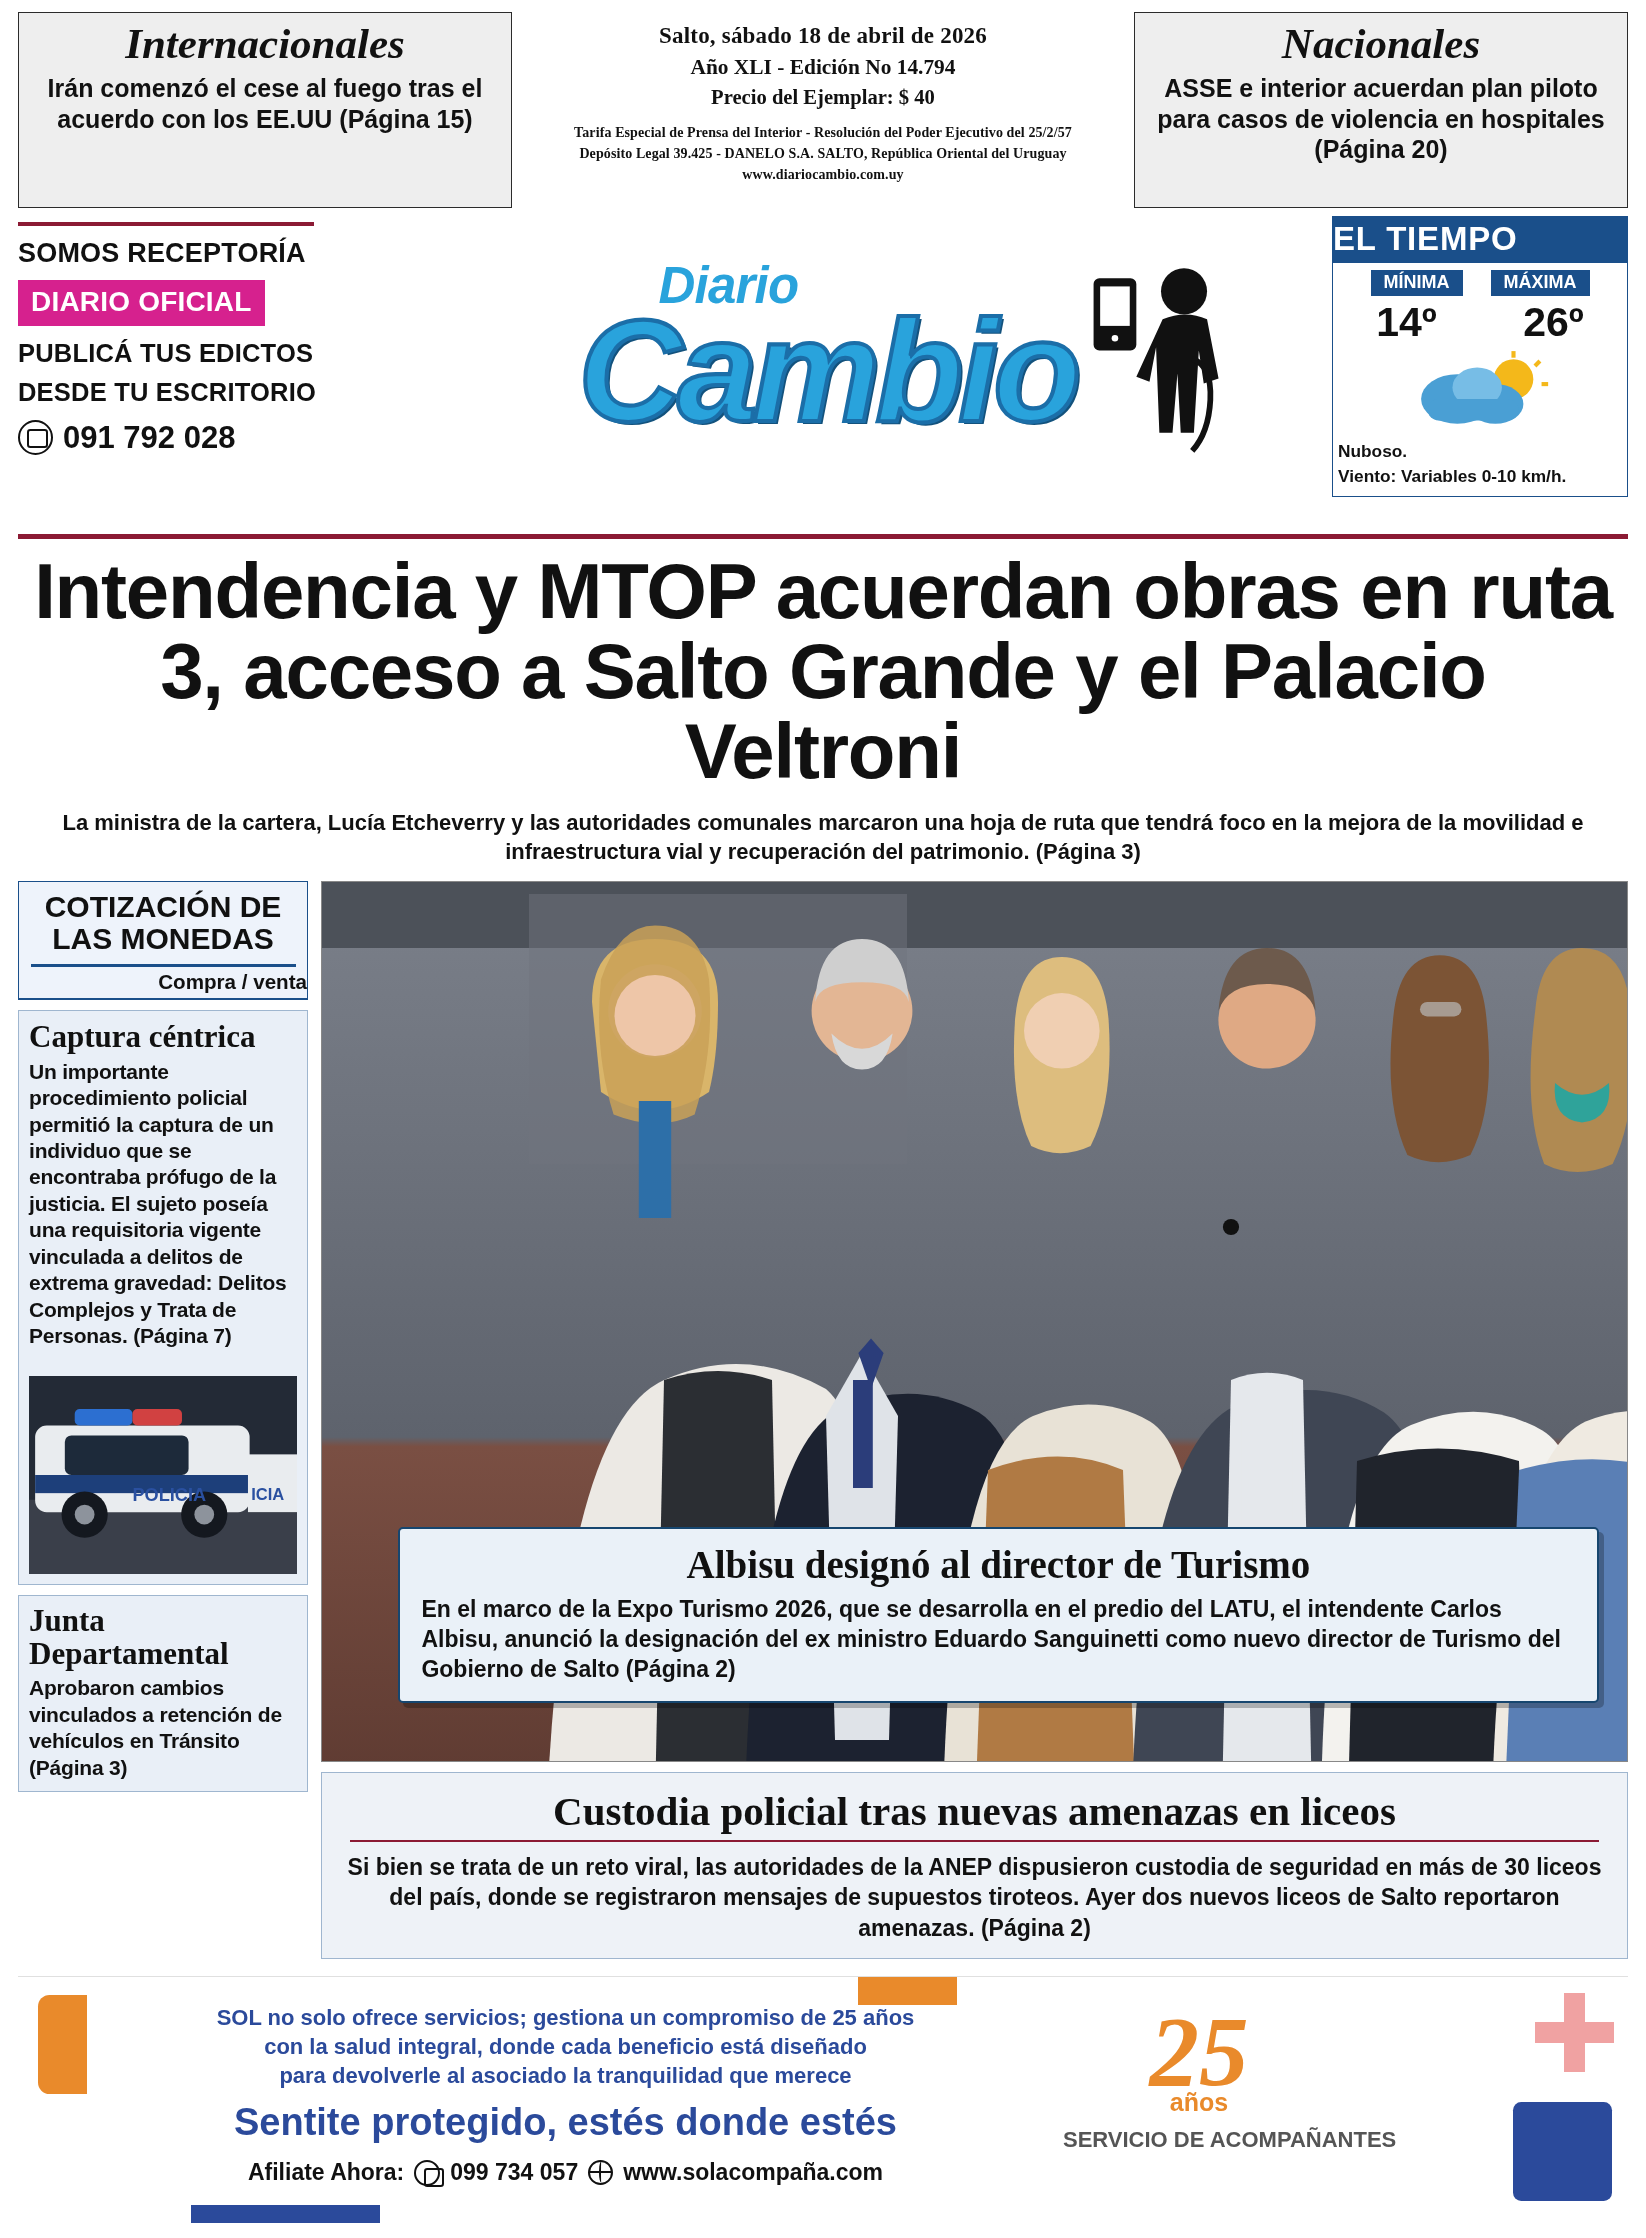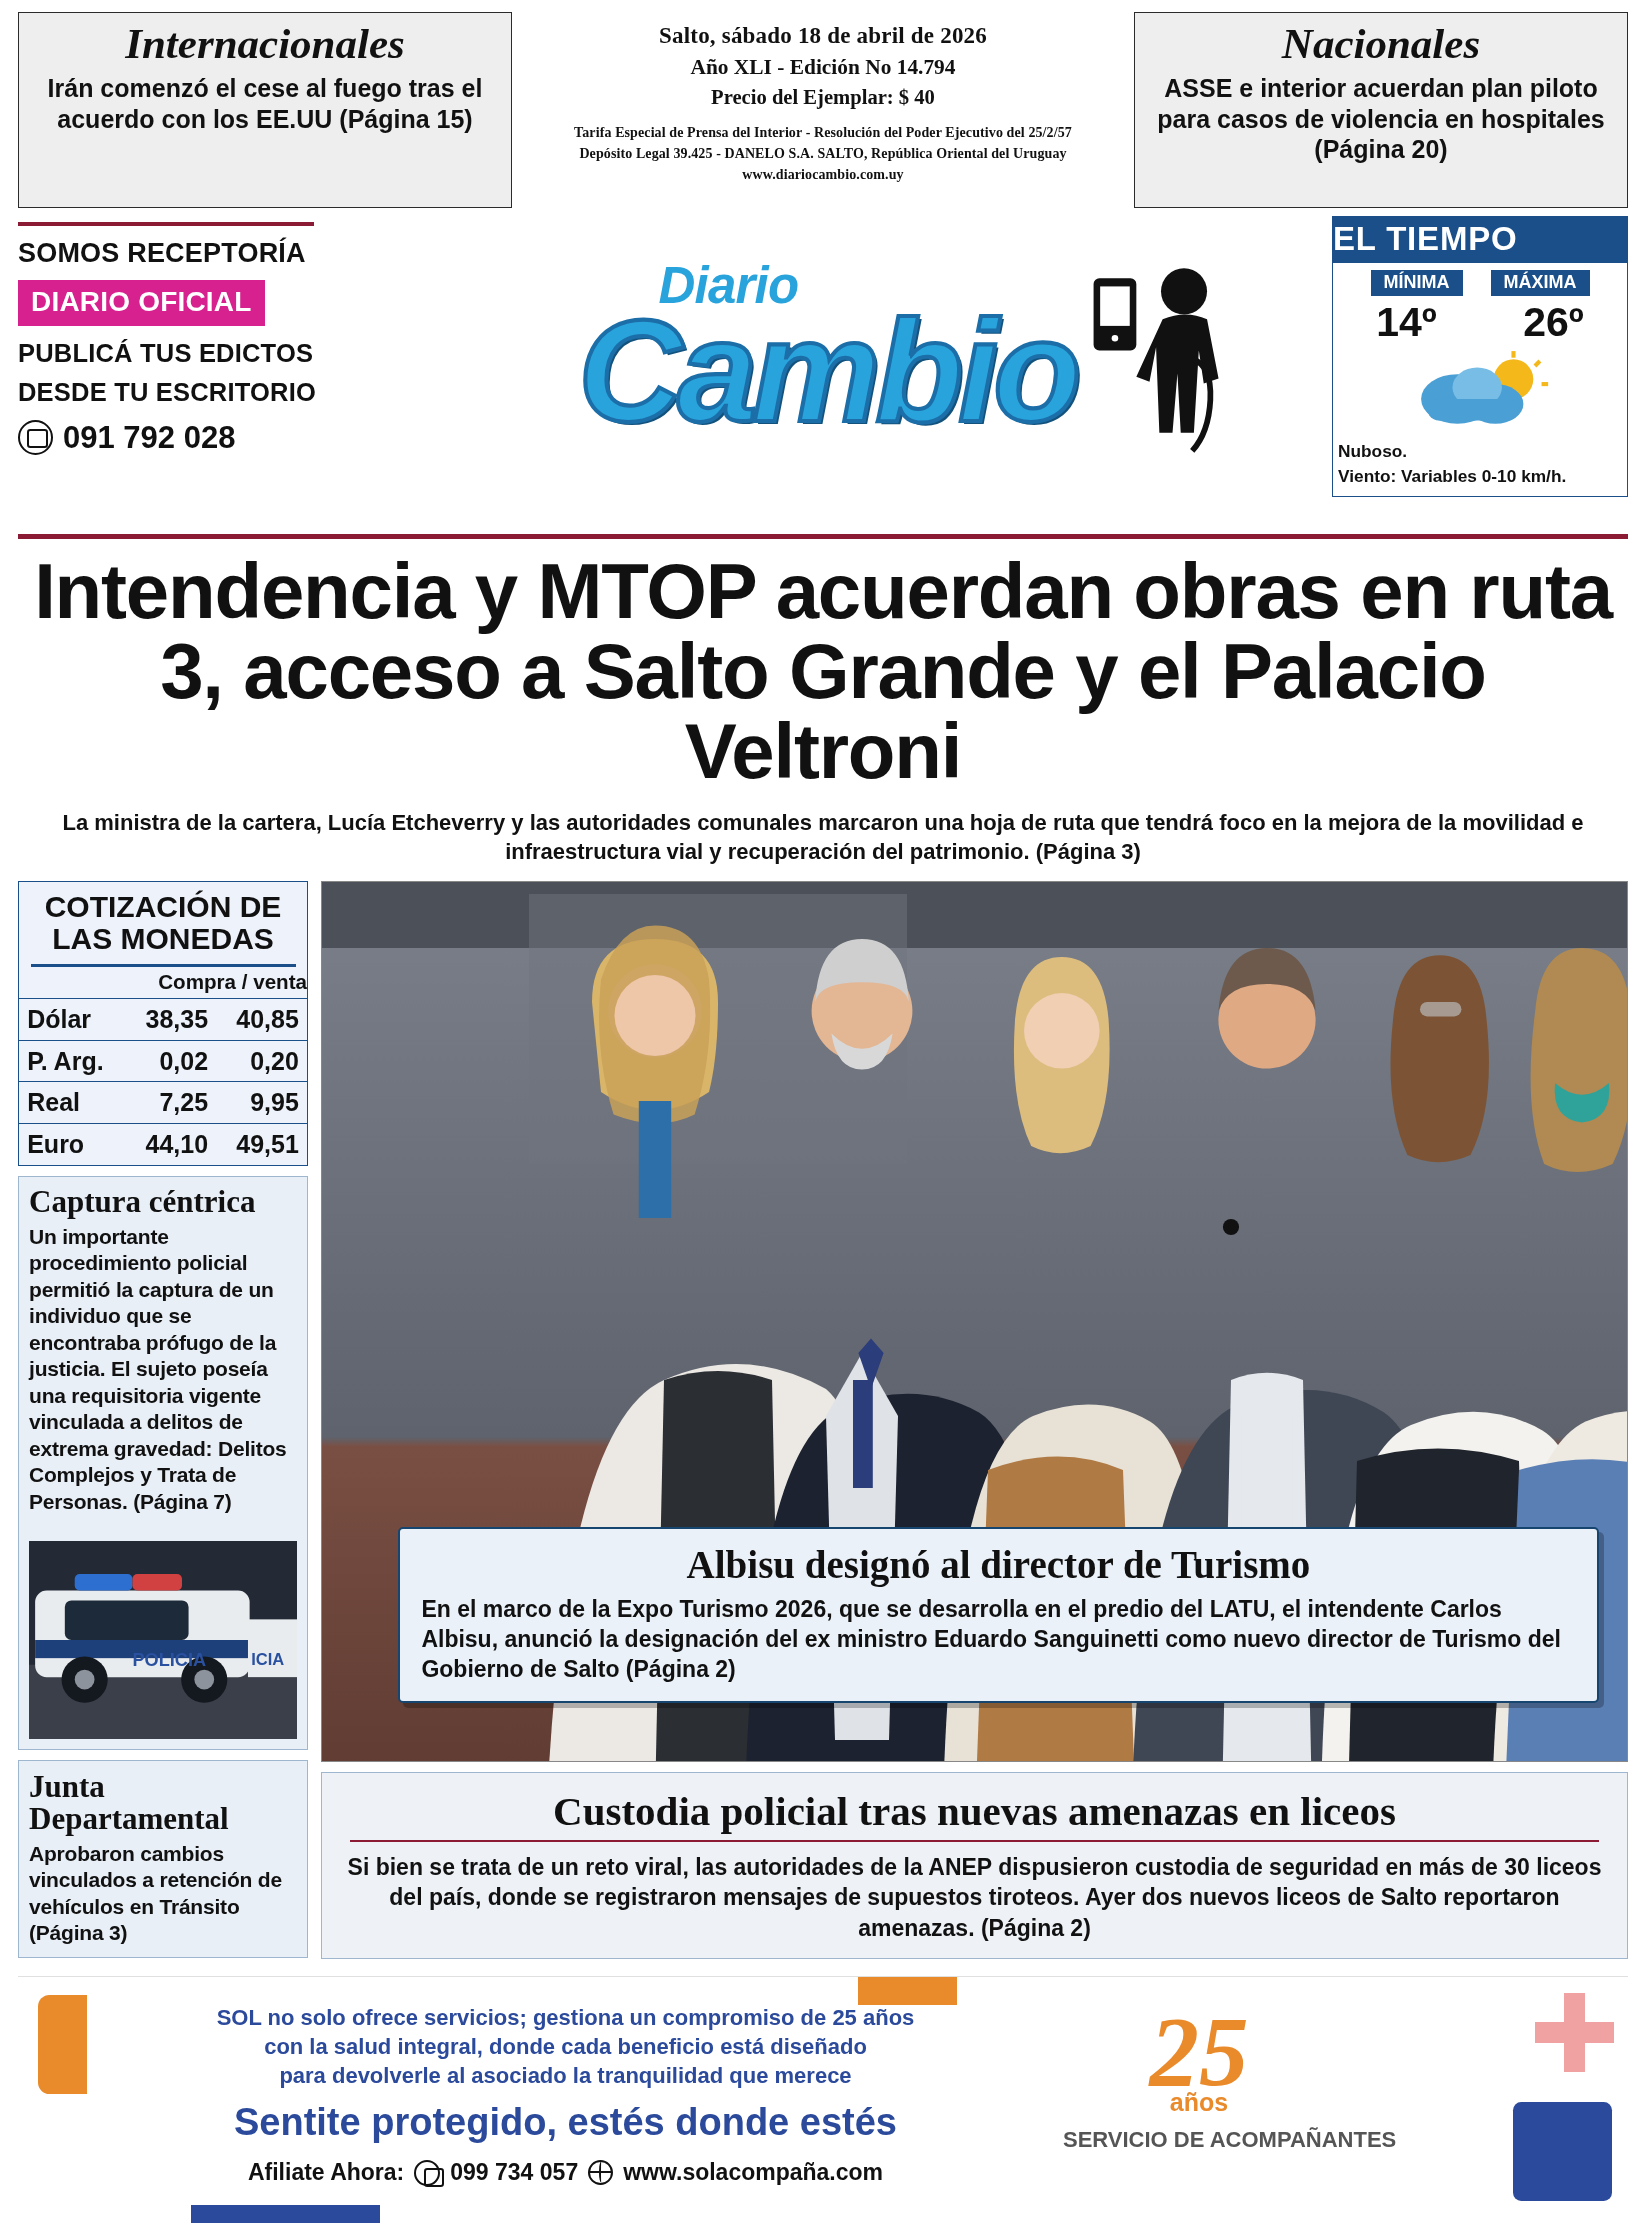--- a/index.html
+++ b/index.html
@@ -255,44 +255,20 @@
   <div class="subhead">La ministra de la cartera, Lucía Etcheverry y las autoridades comunales marcaron una hoja de ruta que tendrá foco en la mejora de la movilidad e infraestructura vial y recuperación del patrimonio. (Página 3)</div>
 
   <div class="body">
 
     <div class="col-left">
 
       <div class="cot">
         <div class="hd">COTIZACIÓN DE LAS MONEDAS</div>
         <div class="hdrule"></div>
         <div class="cv">Compra / venta</div>
-        <table>
-          <tbody>
-              <tr>
-            <td>Dólar</td>
-            <td class="n">38,35</td>
-            <td class="n">40,85</td>
-          </tr>
-          <tr>
-            <td>P. Arg.</td>
-            <td class="n">0,02</td>
-            <td class="n">0,20</td>
-          </tr>
-          <tr>
-            <td>Real</td>
-            <td class="n">7,25</td>
-            <td class="n">9,95</td>
-          </tr>
-          <tr>
-            <td>Euro</td>
-            <td class="n">44,10</td>
-            <td class="n">49,51</td>
-          </tr>
-        </tbody>
-          </table>
       </div>
 
       <div class="sidebox">
         <h3>Captura céntrica</h3>
         <p>Un importante procedimiento policial permitió la captura de un individuo que se encontraba prófugo de la justicia. El sujeto poseía una requisitoria vigente vinculada a delitos de extrema gravedad: Delitos Complejos y Trata de Personas. (Página 7)</p>
         <div class="police-photo">
           <svg width="100%" height="198" viewBox="0 0 330 240" preserveAspectRatio="xMidYMid slice">
             <rect width="330" height="240" fill="#232a36"></rect>
             <rect y="150" width="330" height="90" fill="#3a3f4a"></rect>
             <rect x="10" y="60" width="260" height="105" rx="14" fill="#e9ecef"></rect>

